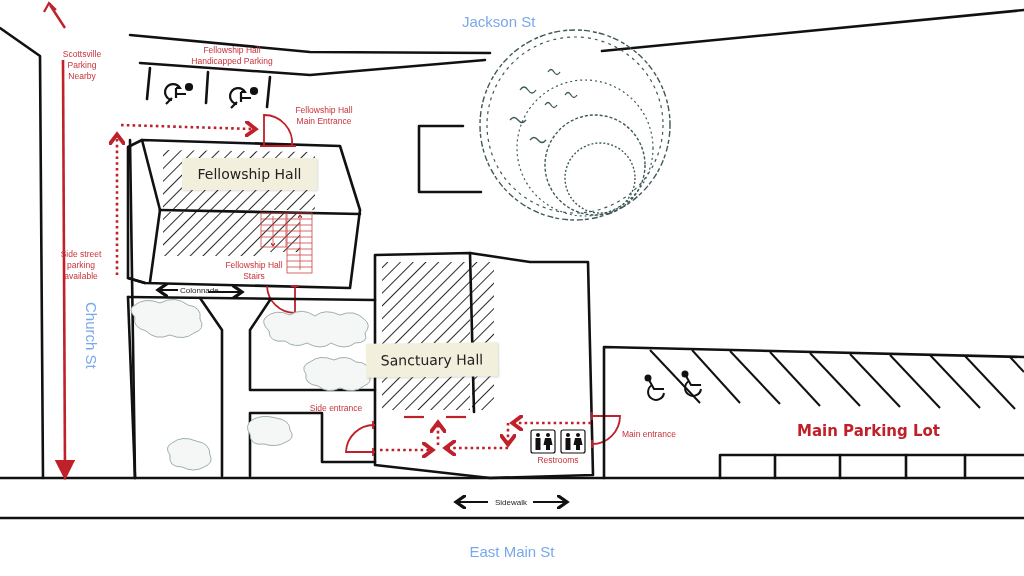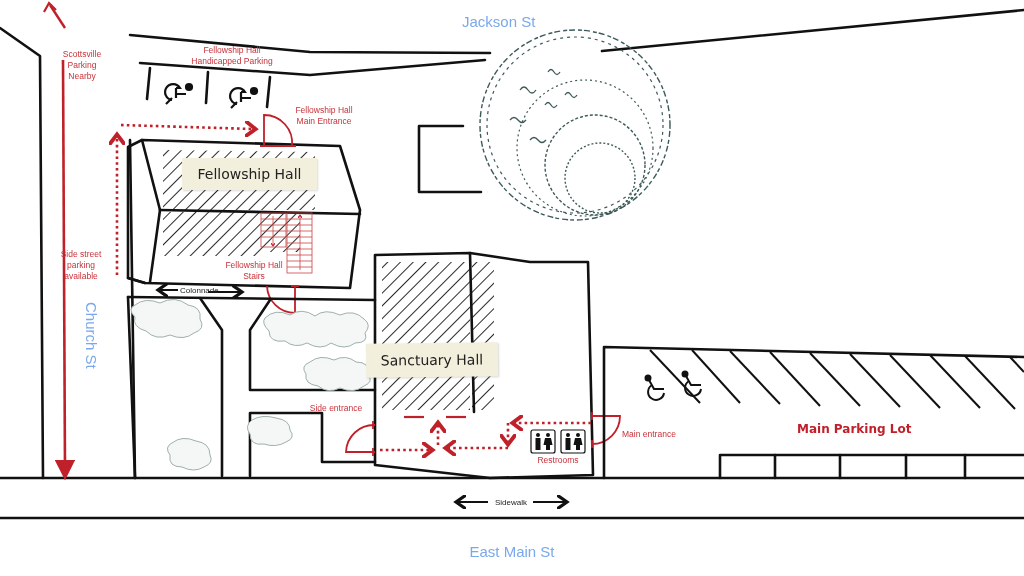--- a/index.html
+++ b/index.html
@@ -10,21 +10,21 @@
   .red { stroke: #c0202a; fill: none; }
   .dot { stroke: #c0202a; stroke-width: 2.6; stroke-dasharray: 2.6 3.2; fill: none; }
   .street { fill: #7aa8ec; font-size: 15px; font-family: "Liberation Sans", sans-serif; }
   .redtxt { fill: #c8323a; font-size: 8.5px; font-family: "Liberation Sans", sans-serif; }
   .blk { fill: #222; font-size: 8px; font-family: "Liberation Sans", sans-serif; }
   .bush { stroke: #9fb0ad; stroke-width: 1; fill: #f4f7f6; }
   .tree { stroke: #3d5a58; stroke-width: 1.3; fill: none; }
   .label-box { position: absolute; background: #f3efdd; box-shadow: 1px 1px 2px rgba(0,0,0,0.15); color: #222; font-family: "DejaVu Sans", sans-serif; display:flex; align-items:center; justify-content:center; }
   #fh-label { left: 182px; top: 158px; width: 135px; height: 32px; font-size: 14px; }
   #sh-label { left: 366px; top: 343px; width: 132px; height: 34px; font-size: 14px; transform: rotate(-0.6deg); }
-  .lot-title { position: absolute; left: 797px; top: 422px; color: #c0202a; font-weight: bold; font-size: 12px; font-family: "DejaVu Sans", sans-serif; }
+  .lot-title { position: absolute; left: 797px; top: 422px; color: #c0202a; font-weight: bold; font-size: 15px; font-family: "DejaVu Sans", sans-serif; }
 </style>
 </head>
 <body>
 
 <svg id="map" viewBox="0 0 1024 576" xmlns="http://www.w3.org/2000/svg">
   <defs>
     <pattern id="hatch" patternUnits="userSpaceOnUse" width="9" height="9" patternTransform="rotate(45)">
       <line x1="0" y1="0" x2="0" y2="9" stroke="#111" stroke-width="1.8"></line>
     </pattern>
     <pattern id="hatch2" patternUnits="userSpaceOnUse" width="9" height="9" patternTransform="rotate(-45)">

